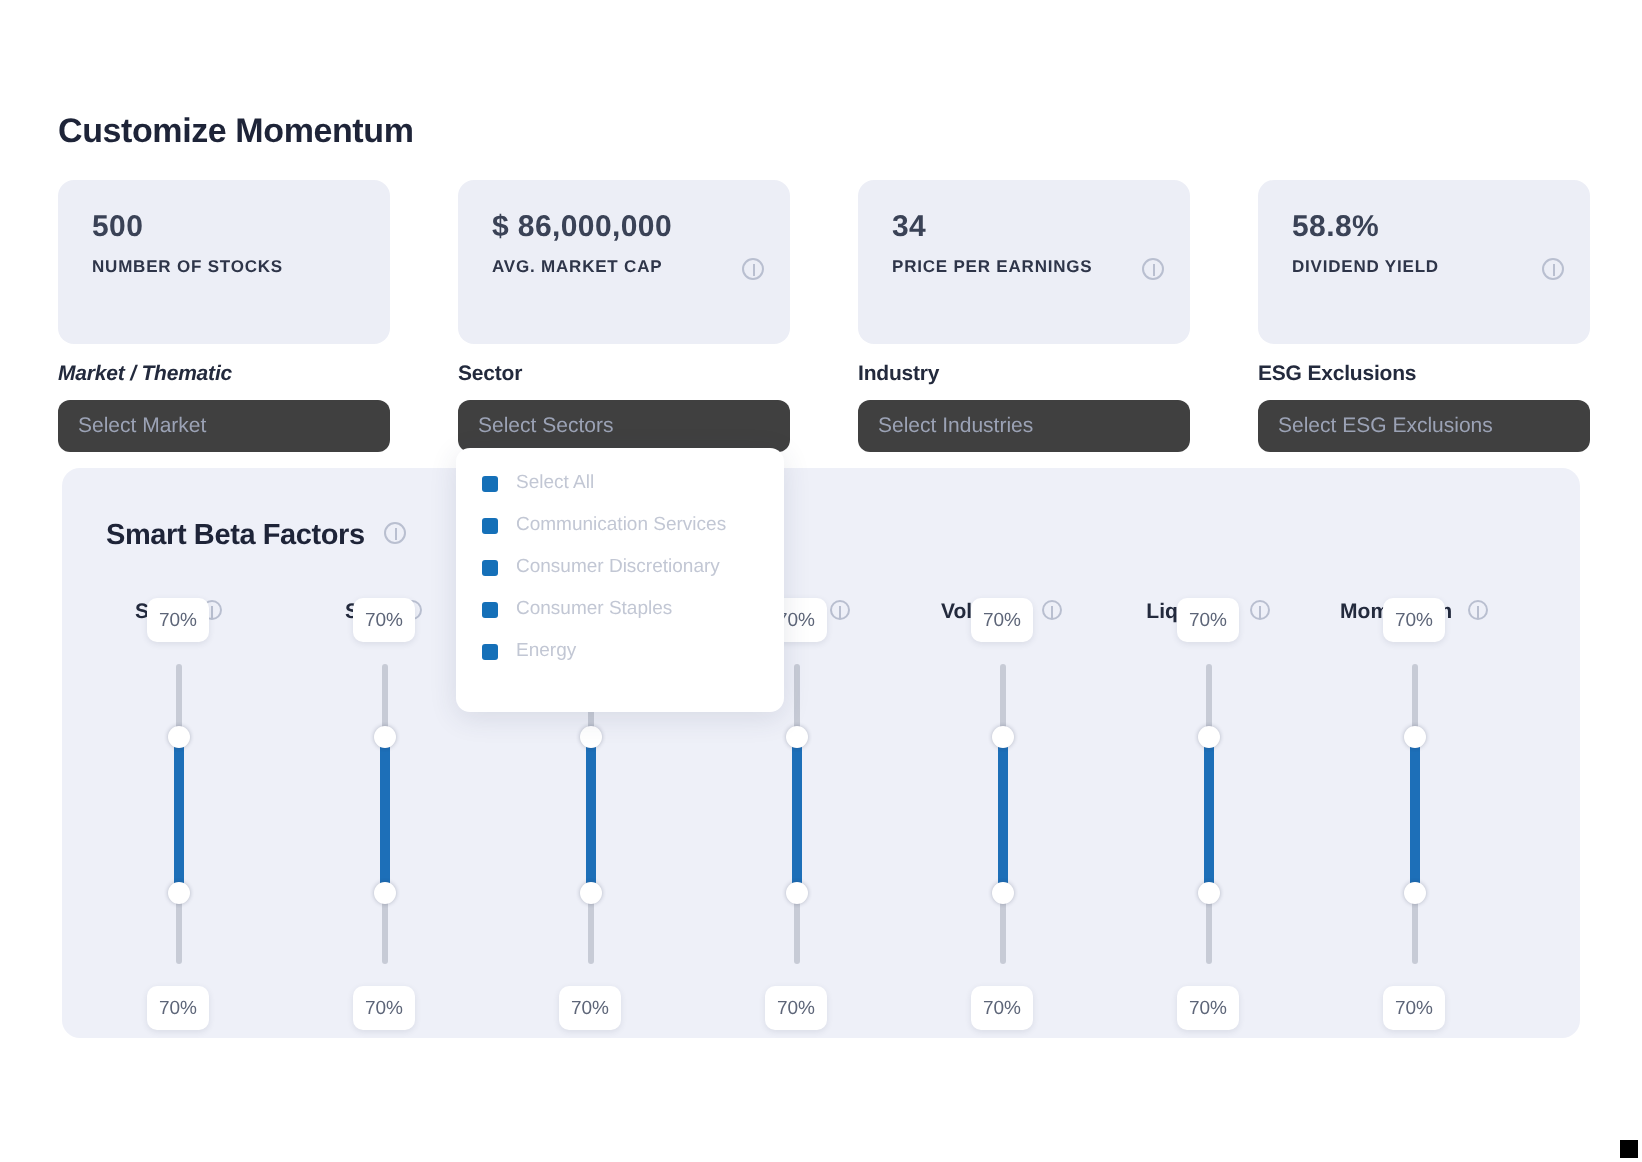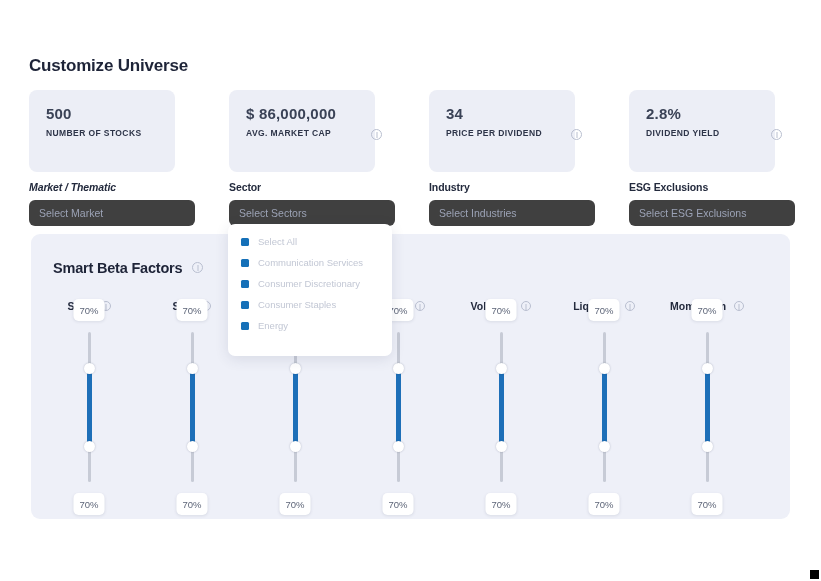--- a/index.html
+++ b/index.html
@@ -13,21 +13,21 @@
 
   
   .page-title {
     position: absolute; left: 29px; top: 56px;
     font-size: 17px; font-weight: bold; color: #1e2438;
     letter-spacing: -0.2px;
   }
 
   
   .stat-card {
-    position: absolute; top: 90px; width: 146px; height: 82px;
+    position: absolute; top: 90px; width: 166px; height: 82px;
     background: #eceef6; border-radius: 8px;
   }
   .stat-card .val {
     position: absolute; left: 17px; top: 15px;
     font-size: 15px; font-weight: bold; color: #3a4256; letter-spacing: 0.2px;
   }
   .stat-card .lbl {
     position: absolute; left: 17px; top: 38px;
     font-size: 8.5px; font-weight: bold; color: #2e3murky;
     color: #2e3549; letter-spacing: 0.4px;
@@ -126,41 +126,41 @@
   #cursor-artifact {
     position: absolute; left: 810px; top: 570px;
     width: 9px; height: 9px; background: #000000;
   }
 </style>
 </head>
 <body>
 
 <div id="root">
 
-  <div class="page-title">Customize Universe</div>
+  <div class="page-title">Customize Momentum</div>
 
   <div class="stat-card" style="left:29px;">
     <div class="val">500</div>
     <div class="lbl">NUMBER OF STOCKS</div>
   </div>
 
   <div class="stat-card" style="left:229px;">
     <div class="val">$ 86,000,000</div>
     <div class="lbl">AVG. MARKET CAP</div>
     <span class="info-icon card-info" style="left:142px;"></span>
   </div>
 
   <div class="stat-card" style="left:429px;">
     <div class="val">34</div>
-    <div class="lbl">PRICE PER DIVIDEND</div>
+    <div class="lbl">PRICE PER EARNINGS</div>
     <span class="info-icon card-info" style="left:142px;"></span>
   </div>
 
   <div class="stat-card" style="left:629px;">
-    <div class="val">2.8%</div>
+    <div class="val">58.8%</div>
     <div class="lbl">DIVIDEND YIELD</div>
     <span class="info-icon card-info" style="left:142px;"></span>
   </div>
 
   <div class="field-label" style="left:29px;font-style:italic;">Market / Thematic</div>
   <input class="field-input" style="left: 29px;" readonly="" placeholder="Select Market">
 
   <div class="field-label" style="left:229px;">Sector</div>
   <input class="field-input" style="left: 229px;" readonly="" placeholder="Select Sectors">
 

